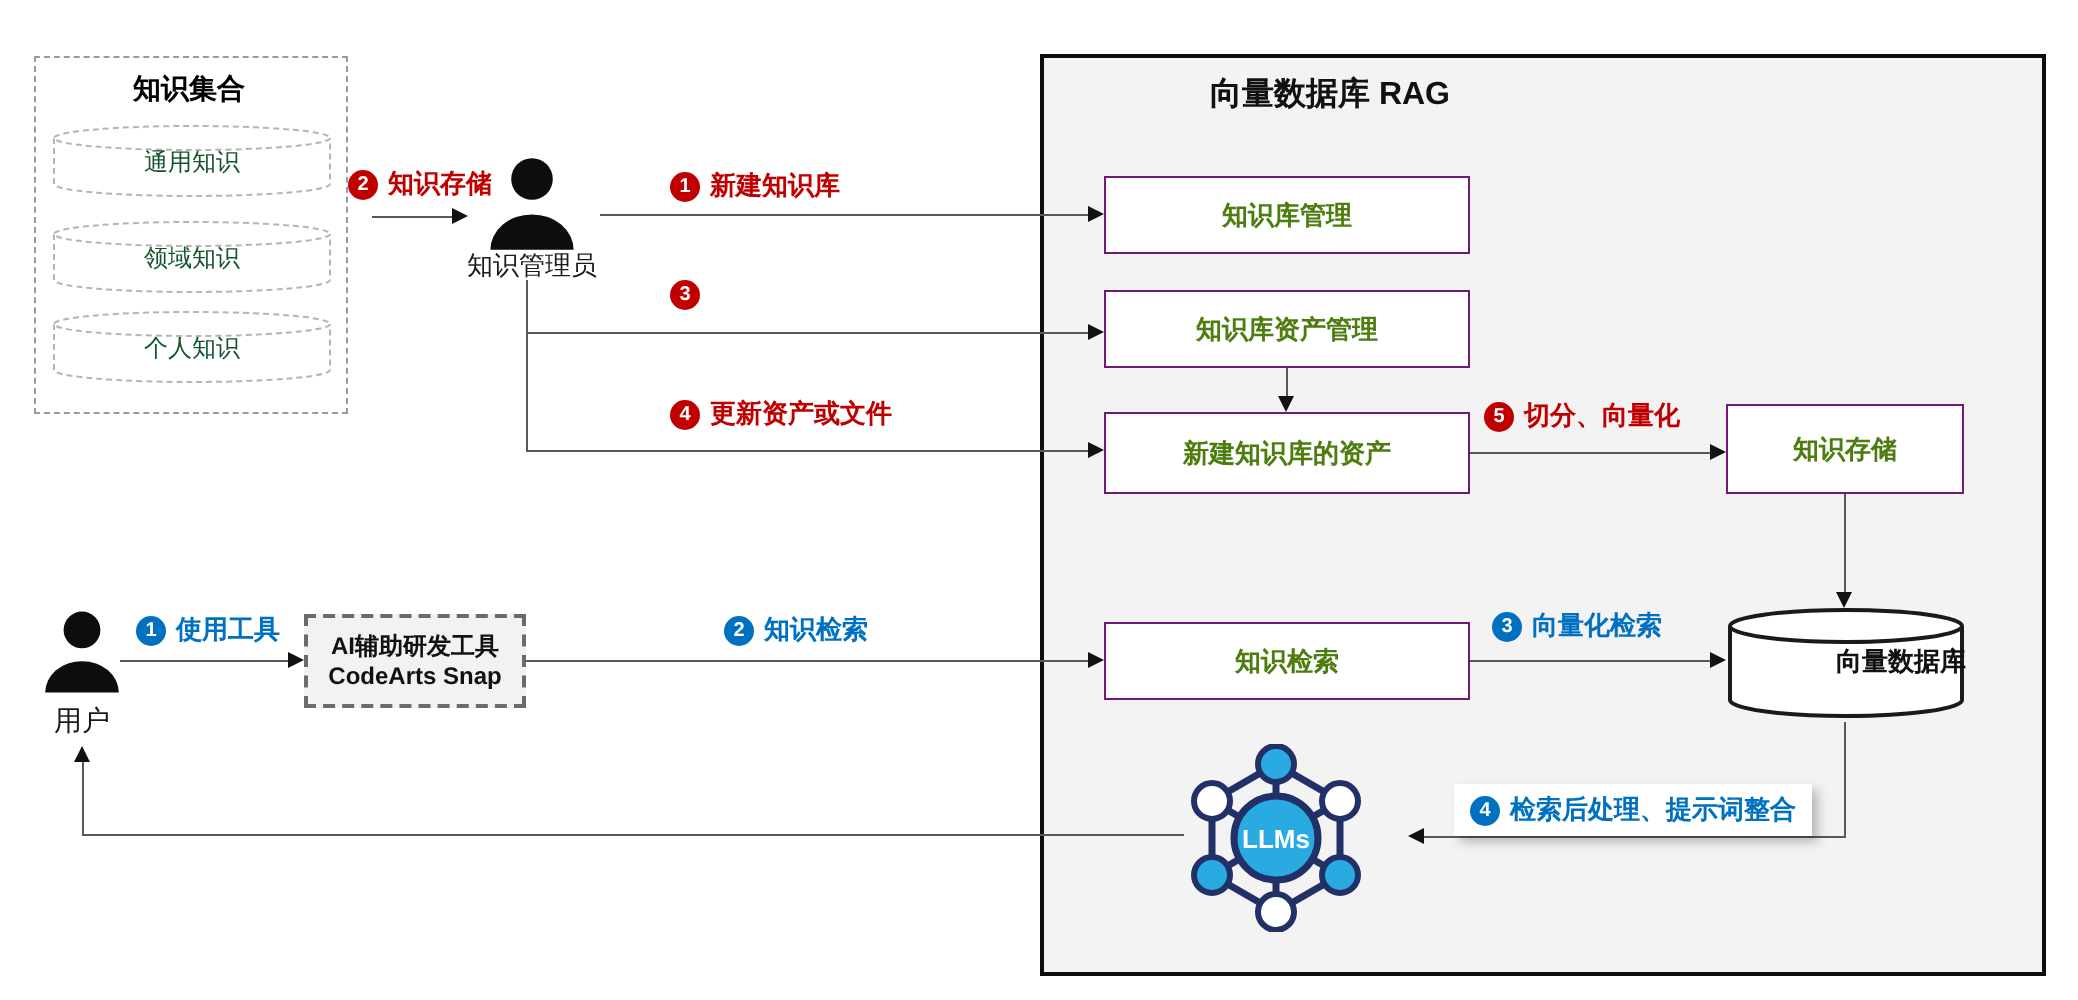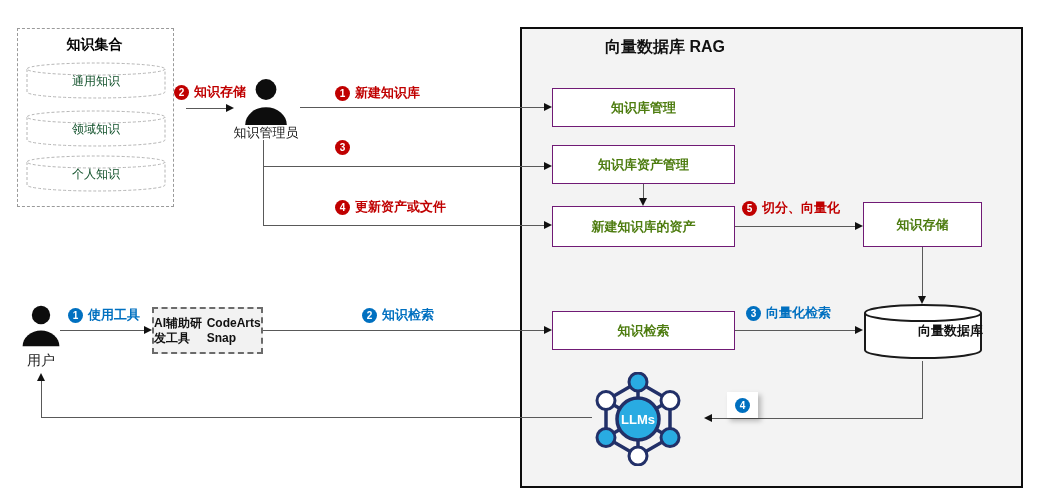--- a/index.html
+++ b/index.html
@@ -19,21 +19,21 @@
   .arr-u{border-left:4px solid transparent;border-right:4px solid transparent;border-bottom:8px solid #111;}
   
   .kc-box{position:absolute;left:17px;top:28px;width:155px;height:177px;border:1px dashed #9a9a9a;background:#fff;}
   .kc-title{position:absolute;left:17px;top:36px;width:155px;text-align:center;font-weight:bold;font-size:14px;color:#000000;}
   .cyl-label{position:absolute;width:142px;text-align:center;font-size:12px;color:#14532d;}
   .rag-box{position:absolute;left:520px;top:27px;width:503px;height:461px;background:#f3f3f3;border:2px solid #0d0d0d;box-sizing:border-box;}
   .rag-title{position:absolute;left:555px;top:37px;width:220px;text-align:center;font-weight:bold;font-size:16px;color:#111;}
   .node{position:absolute;background:#fff;border:1px solid #701a75;box-sizing:border-box;
         display:flex;align-items:center;justify-content:center;font-weight:bold;font-size:13px;color:#4d7c0f;}
   .tool-box{position:absolute;left:152px;top:307px;width:111px;height:47px;background:#f2f2f2;border:2px dashed #6b6b6b;
-        box-sizing:border-box;display:flex;flex-direction:row;align-items:center;justify-content:center;
+        box-sizing:border-box;display:flex;flex-direction:column;align-items:center;justify-content:center;
         font-weight:bold;font-size:12px;color:#111;line-height:15px;}
   
   .note{position:absolute;display:flex;align-items:center;gap:5px;font-weight:bold;font-size:13px;white-space:nowrap;}
   .note.red{color:#C00000;}
   .note.blue{color:#0070C0;}
   .badge{display:inline-flex;align-items:center;justify-content:center;width:15px;height:15px;border-radius:50%;
         color:#fff;font-size:10px;font-weight:bold;flex:0 0 15px;}
   .badge.red{background:#C00000;}
   .badge.blue{background:#0070C0;}
   .shadow-note{position:absolute;left:727px;top:392px;height:26px;padding:0 8px;background:#fff;
@@ -134,20 +134,21 @@
 <div class="hl" style="left:735px;top:330px;width:122px"></div>
 <div class="arr arr-r" style="left:855px;top:326px"></div>
 
 <div class="vl" style="left:922px;top:361px;height:57px"></div>
 <div class="hl" style="left:712px;top:418px;width:211px"></div>
 <div class="arr arr-l" style="left:704px;top:414px"></div>
 
 <div class="shadow-note">
   <div class="note blue" style="position:static">
     <span class="badge blue">4</span>
+    <span>检索后处理、提示词整合</span>
   </div>
 </div>
 
 <svg class="abs" style="left:591px;top:372px" width="94" height="94" viewBox="0 0 94 94">
   <g stroke="#223068" stroke-width="3.5" fill="none">
     <path d="M47,10 L79,28.5 L79,65.5 L47,84 L15,65.5 L15,28.5 Z"></path>
     <path d="M47,10 L47,47 M79,28.5 L47,47 M79,65.5 L47,47 M47,84 L47,47 M15,65.5 L47,47 M15,28.5 L47,47"></path>
   </g>
   <circle cx="47" cy="10" r="9" fill="#29ABE2" stroke="#223068" stroke-width="3"></circle>
   <circle cx="79" cy="28.5" r="9" fill="#ffffff" stroke="#223068" stroke-width="3"></circle>

